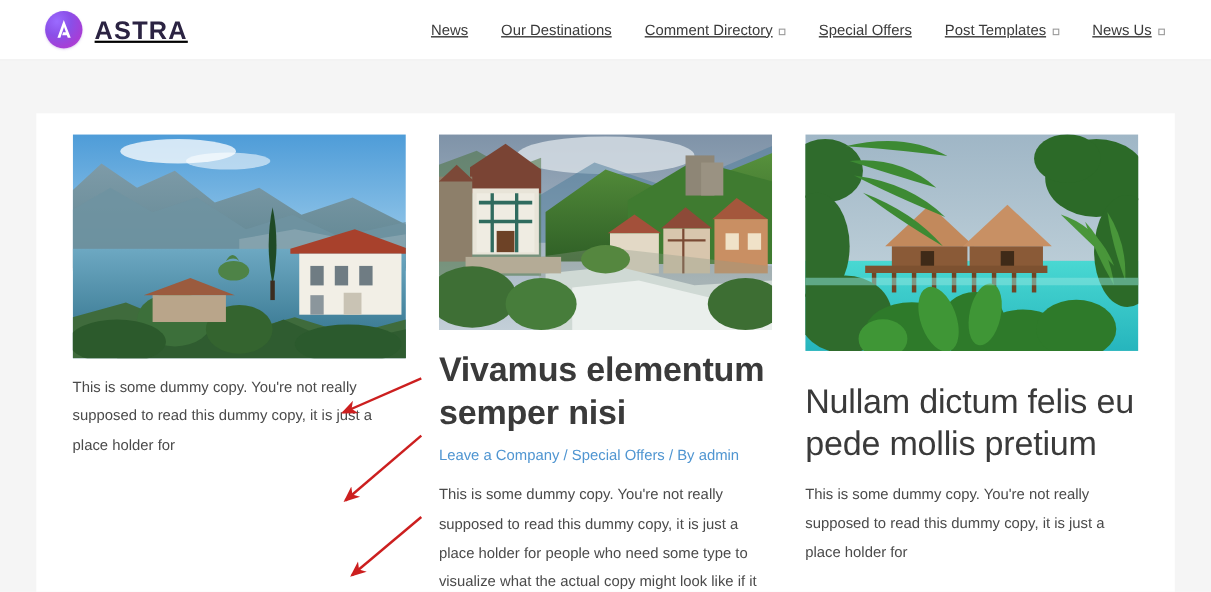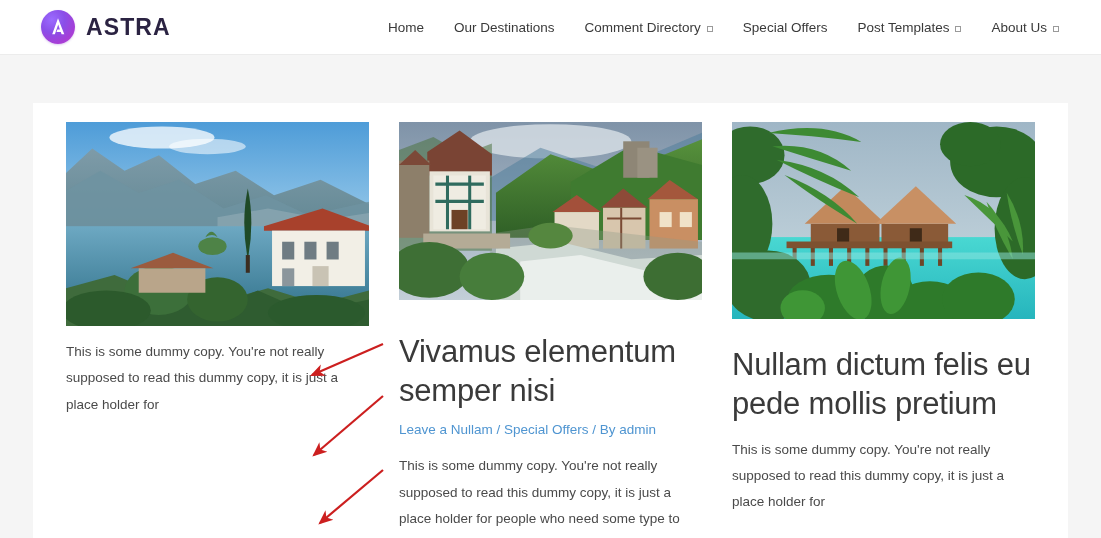--- a/index.html
+++ b/index.html
@@ -14,20 +14,21 @@
 
   
   .site-header {
     position:relative;
     height:55px;
     background:#ffffff;
     border-bottom:1px solid #ececec;
     display:flex;
     align-items:center;
     z-index:5;
+    text-decoration:underline;
   }
   .brand { display:flex; align-items:center; margin-left:41px; gap:11px; }
   .brand-mark {
     width:34px; height:34px; border-radius:50%;
     background:radial-gradient(circle at 32% 28%, #9b6bff 0%, #8a4fe8 38%, #a63ed6 72%, #c64bd6 100%);
     position:relative; flex:none;
     box-shadow:0 1px 2px rgba(120,60,200,.25);
   }
   .brand-mark svg { position:absolute; left:0; top:0; }
   .brand-name {
@@ -89,21 +90,21 @@
     font-size:13.5px;
     line-height:1.95;
     color:#4a4a4a;
     margin-top:13px;
   }
 
   
   .card-1 .card-thumb { height:204px; }
   .card-2 .card-thumb { height:178px; }
   .card-3 .card-thumb { height:197px; }
-  .card-2 .card-title { margin-top:33px; }
+  .card-2 .card-title { margin-top:17px;font-weight:bold; }
   .card-3 .card-title { margin-top:27px; }
 
   
   .annotations {
     position:absolute; left:0; top:0;
     width:1101px; height:538px;
     pointer-events:none;
     z-index:40;
   }
 </style>
@@ -118,38 +119,38 @@
       <span class="brand-mark">
         <svg width="34" height="34" viewBox="0 0 34 34" aria-hidden="true">
           <path d="M17 8.2 L11.2 24.3 L13.9 24.3 L17.2 14.6 L18.9 19.4 L16.4 19.4 L15.5 22.0 L19.8 22.0 L20.6 24.3 L23.3 24.3 Z" fill="#ffffff"></path>
         </svg>
       </span>
       <span class="brand-name">ASTRA</span>
     </a>
 
     <nav class="main-nav">
       <div class="nav-item">
-        <span>Home</span>
+        <span>News</span>
       </div>
       <div class="nav-item">
         <span>Our Destinations</span>
       </div>
       <div class="nav-item">
         <span>Comment Directory</span>
         <i class="nav-caret"></i>
       </div>
       <div class="nav-item">
         <span>Special Offers</span>
       </div>
       <div class="nav-item">
         <span>Post Templates</span>
         <i class="nav-caret"></i>
       </div>
       <div class="nav-item">
-        <span>About Us</span>
+        <span>News Us</span>
         <i class="nav-caret"></i>
       </div>
     </nav>
 
   </header>
 
   <main class="content-wrap">
     <div class="cards">
 
       <article class="card card-1">
@@ -260,21 +261,21 @@
             <path d="M96 118 L160 112 L230 128 L300 124 L300 166 L96 166 Z" fill="#cfd9d4"></path>
             <path d="M120 130 L180 124 L250 140 L300 136 L300 166 L120 166 Z" fill="#eef2f0" opacity=".85"></path>
             <rect x="24" y="104" width="86" height="14" fill="#b4ab96"></rect>
             <ellipse cx="30" cy="138" rx="40" ry="26" fill="#3e6f35"></ellipse>
             <ellipse cx="92" cy="144" rx="32" ry="22" fill="#477d3b"></ellipse>
             <ellipse cx="276" cy="144" rx="34" ry="22" fill="#3d6e33"></ellipse>
             <ellipse cx="150" cy="106" rx="22" ry="12" fill="#55873f"></ellipse>
           </svg>
         </div>
         <h2 class="card-title">Vivamus elementum semper nisi</h2>
-        <div class="card-meta">Leave a Nullam / Special Offers / By admin</div>
+        <div class="card-meta">Leave a Company / Special Offers / By admin</div>
         <p class="card-excerpt">This is some dummy copy. You're not really supposed to read this dummy copy, it is just a place holder for people who need some type to visualize what the actual copy might look like if it were real content. If</p>
       </article>
 
       <article class="card card-3">
         <div class="card-thumb">
           <svg viewBox="0 0 300 178" preserveAspectRatio="none" aria-hidden="true">
             <defs>
               <linearGradient id="c3sky" x1="0" y1="0" x2="0" y2="1">
                 <stop offset="0%" stop-color="#9fb6c6"></stop>
                   <stop offset="100%" stop-color="#cddce2"></stop>

